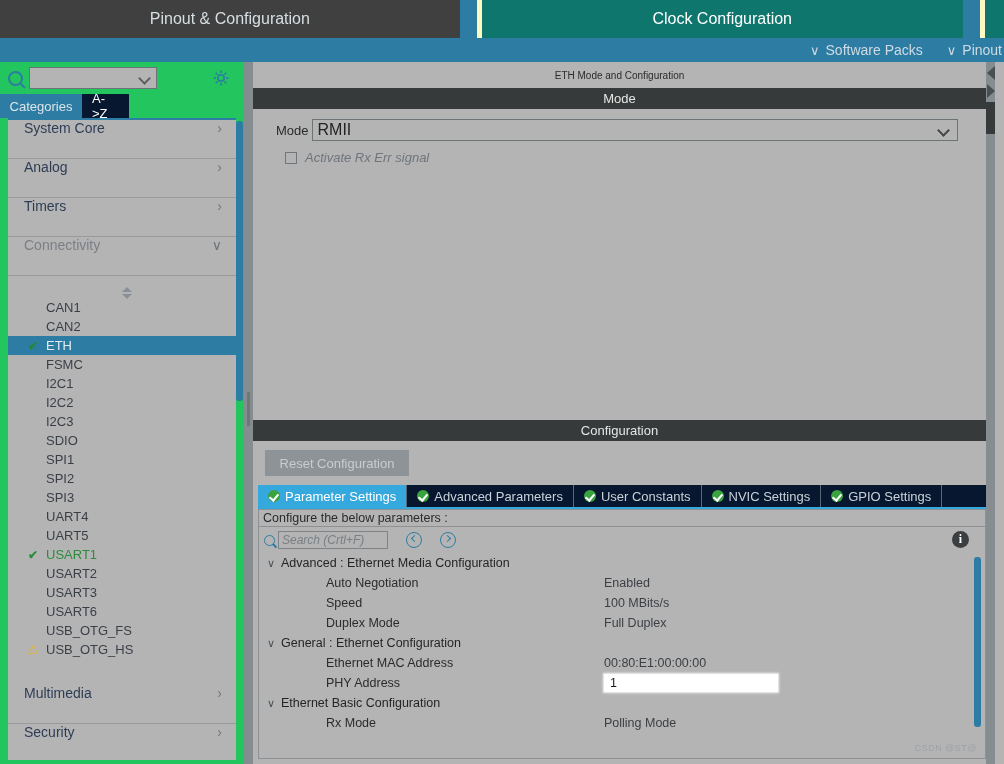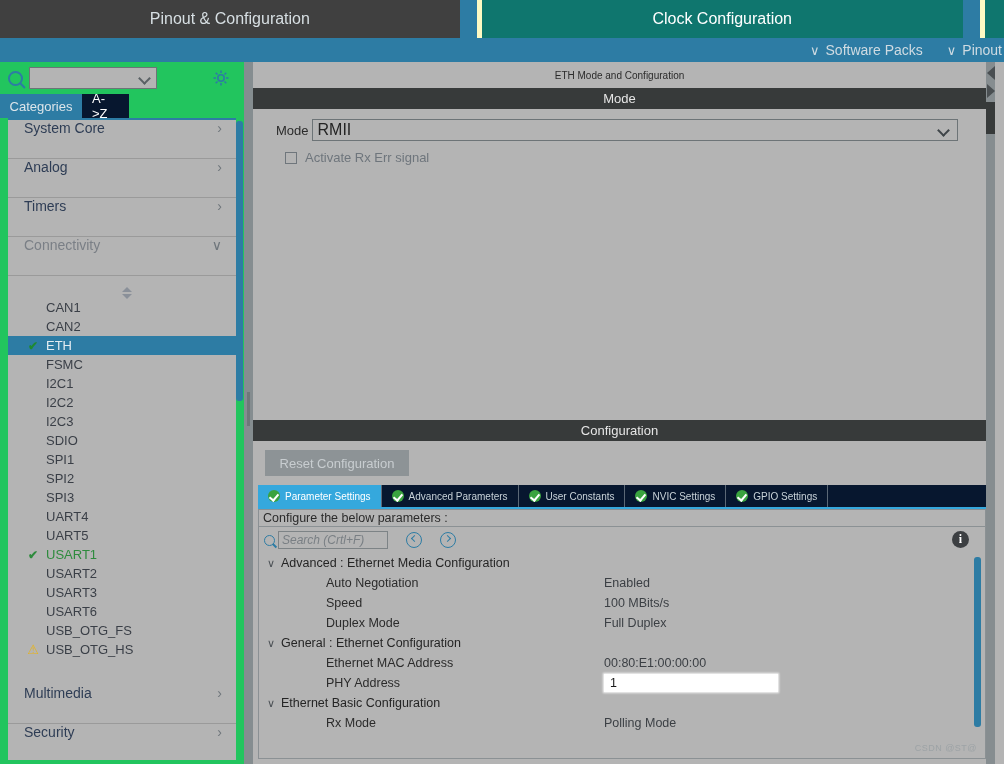--- a/index.html
+++ b/index.html
@@ -191,41 +191,41 @@
     transform: rotate(-45deg);
   }
   .rxerr-row {
     position: absolute; top: 41px; left: 32px;
     display: flex; align-items: center; gap: 8px;
   }
   .cbx {
     width: 12px; height: 12px; border: 1px solid #6f767c; background: #b4b4b4;
   }
   .rxerr-label {
-    font-size: 13px; color: #6e757c; 
+    font-size: 13px; color: #6e757c; font-style: italic;
   }
 
   
   .cfg-body {
     position: relative; width: 733px; height: 322px; background: #b4b4b4;
   }
   .reset-btn {
     position: absolute; top: 9px; left: 12px;
     width: 144px; height: 26px; background: #8d9396;
     color: #c8cdd0; font-size: 13px;
     display: flex; align-items: center; justify-content: center;
     cursor: pointer; user-select: none;
   }
   .cfg-tabs {
     position: absolute; top: 44px; left: 5px;
     width: 728px; height: 22px; display: flex; background: #07172f;
   }
   .cfg-tab {
     height: 22px; display: flex; align-items: center; gap: 5px;
-    padding: 0 10px; font-size: 10px; color: #c8d2d8;
+    padding: 0 10px; font-size: 13px; color: #c8d2d8;
     background: #07172f; cursor: pointer; user-select: none;
     border-right: 1px solid #5b6876;
   }
   .cfg-tab.active { background: #35a8dd; color: #ffffff; }
   .cfg-tab .tick {
     width: 12px; height: 12px; border-radius: 50%;
     background: #3aa33f; position: relative; flex: 0 0 auto;
     display: inline-block;
   }
   .cfg-tab .tick::after {

